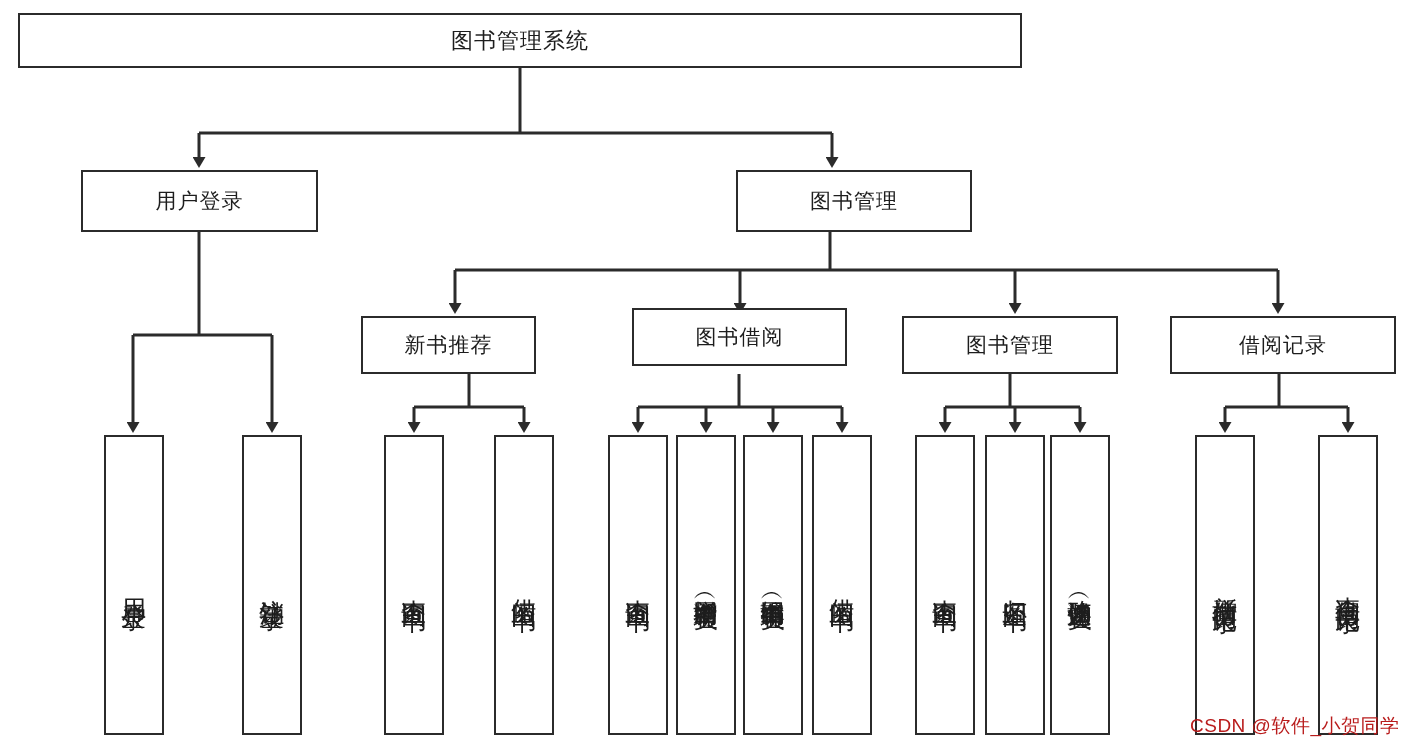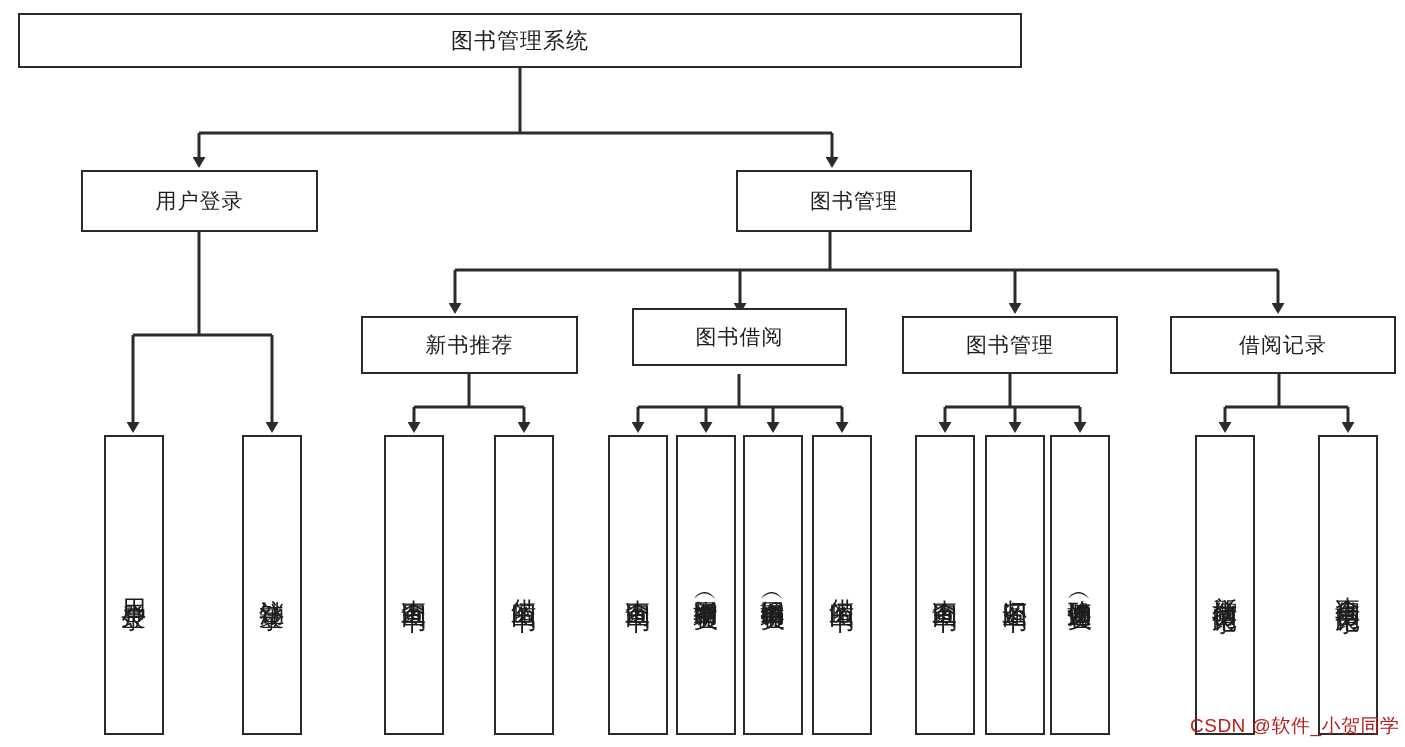--- a/index.html
+++ b/index.html
@@ -129,21 +129,21 @@
     <span class="node-label">图书管理系统</span>
   </div>
 
   <div class="node horiz" style="left:81px; top:170px; width:237px; height:62px;">
     <span class="node-label">用户登录</span>
   </div>
   <div class="node horiz" style="left:736px; top:170px; width:236px; height:62px;">
     <span class="node-label">图书管理</span>
   </div>
 
-  <div class="node horiz" style="left:361px; top:316px; width:217px; height:58px;">
+  <div class="node horiz" style="left:361px; top:316px; width:175px; height:58px;">
     <span class="node-label">新书推荐</span>
   </div>
   <div class="node horiz" style="left:632px; top:308px; width:215px; height:58px;">
     <span class="node-label">图书借阅</span>
   </div>
   <div class="node horiz" style="left:902px; top:316px; width:216px; height:58px;">
     <span class="node-label">图书管理</span>
   </div>
   <div class="node horiz" style="left:1170px; top:316px; width:226px; height:58px;">
     <span class="node-label">借阅记录</span>

